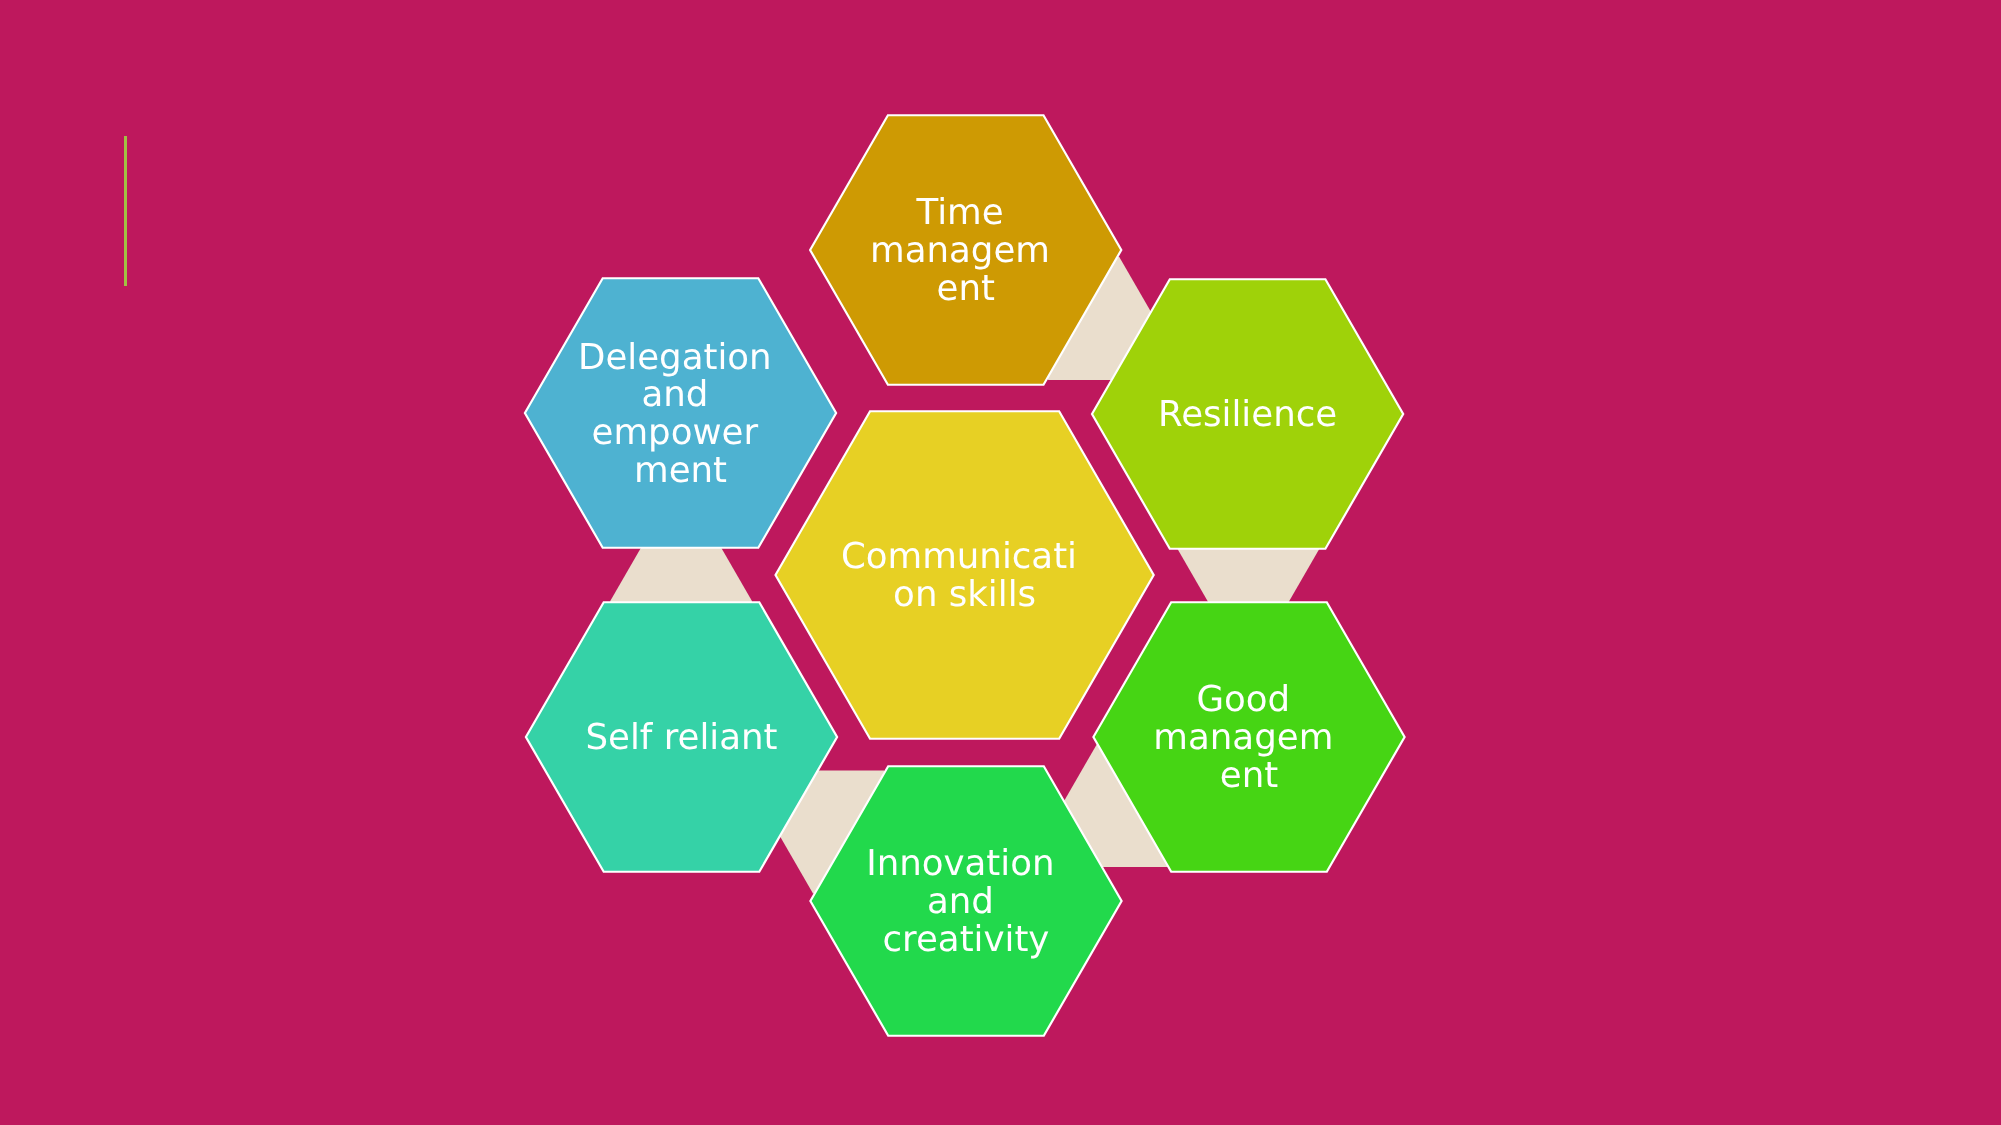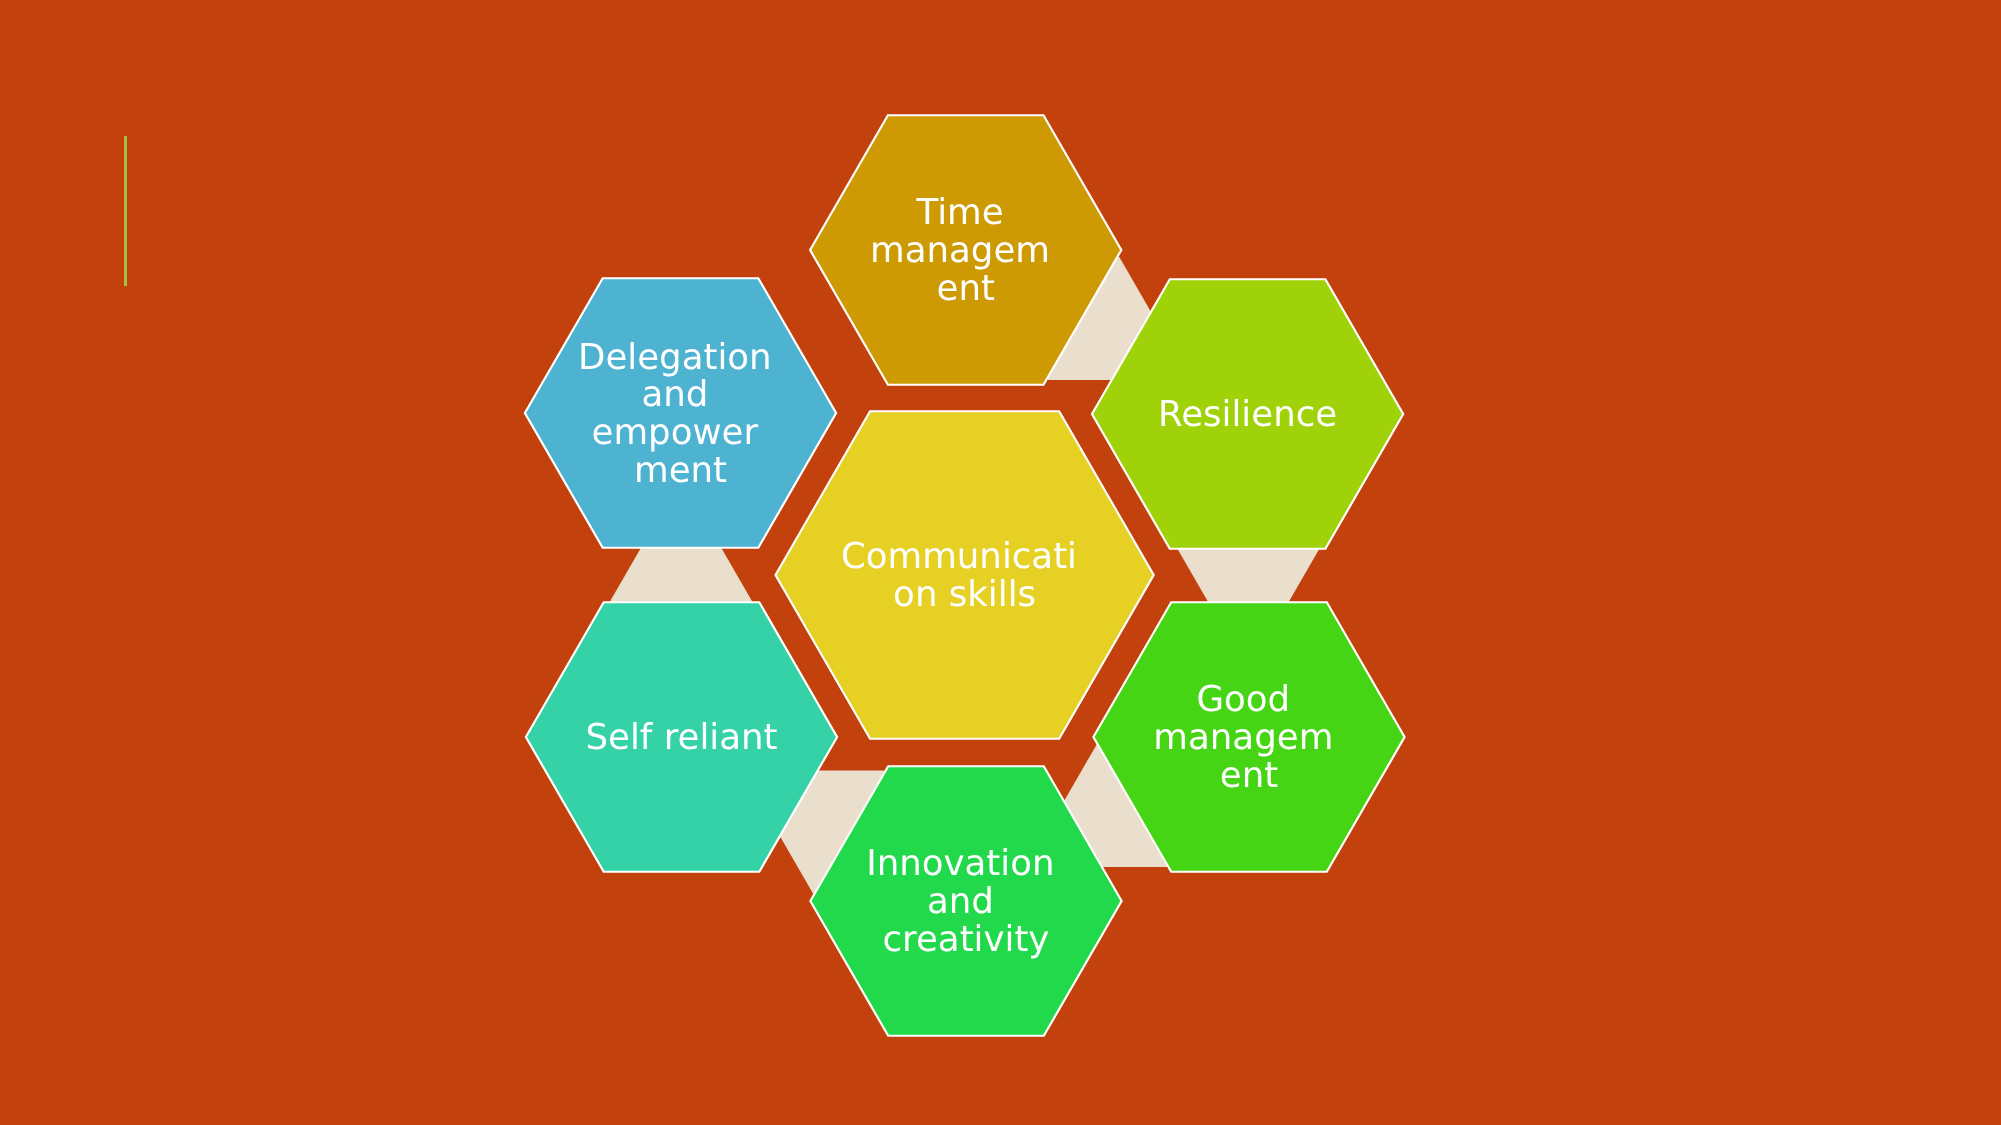--- a/index.html
+++ b/index.html
@@ -20,21 +20,21 @@
     font-size:35.6px;
     -webkit-font-smoothing:antialiased;
     text-rendering:geometricPrecision;
   }
   .hex-shape { stroke:#ffffff; stroke-width:2.2; }
   .connector-shape { stroke:none; }
 </style>
 </head>
 <body>
 
-<div id="slide" style="background: #c2410c;">
+<div id="slide" style="background: #be185d;">
 
   <div id="accent-bar" style="left: 124px; top: 136px; width: 3px; height: 150px; background: rgb(162, 192, 67);"></div>
 
   <svg id="diagram" width="2001" height="1125" viewBox="0 0 2001 1125">
 
     <g id="connectors-layer">
       <polygon class="connector-shape" points="1012.80,318.60 1048.30,257.11 1119.30,257.11 1154.80,318.60 1119.30,380.09 1048.30,380.09" fill="#EADECD"></polygon>
       <polygon class="connector-shape" points="1177.40,548.80 1212.90,487.31 1283.90,487.31 1319.40,548.80 1283.90,610.29 1212.90,610.29" fill="#EADECD"></polygon>
       <polygon class="connector-shape" points="1061.50,805.40 1097.00,743.91 1168.00,743.91 1203.50,805.40 1168.00,866.89 1097.00,866.89" fill="#EADECD"></polygon>
       <polygon class="connector-shape" points="777.50,832.00 813.00,770.51 884.00,770.51 919.50,832.00 884.00,893.49 813.00,893.49" fill="#EADECD"></polygon>

